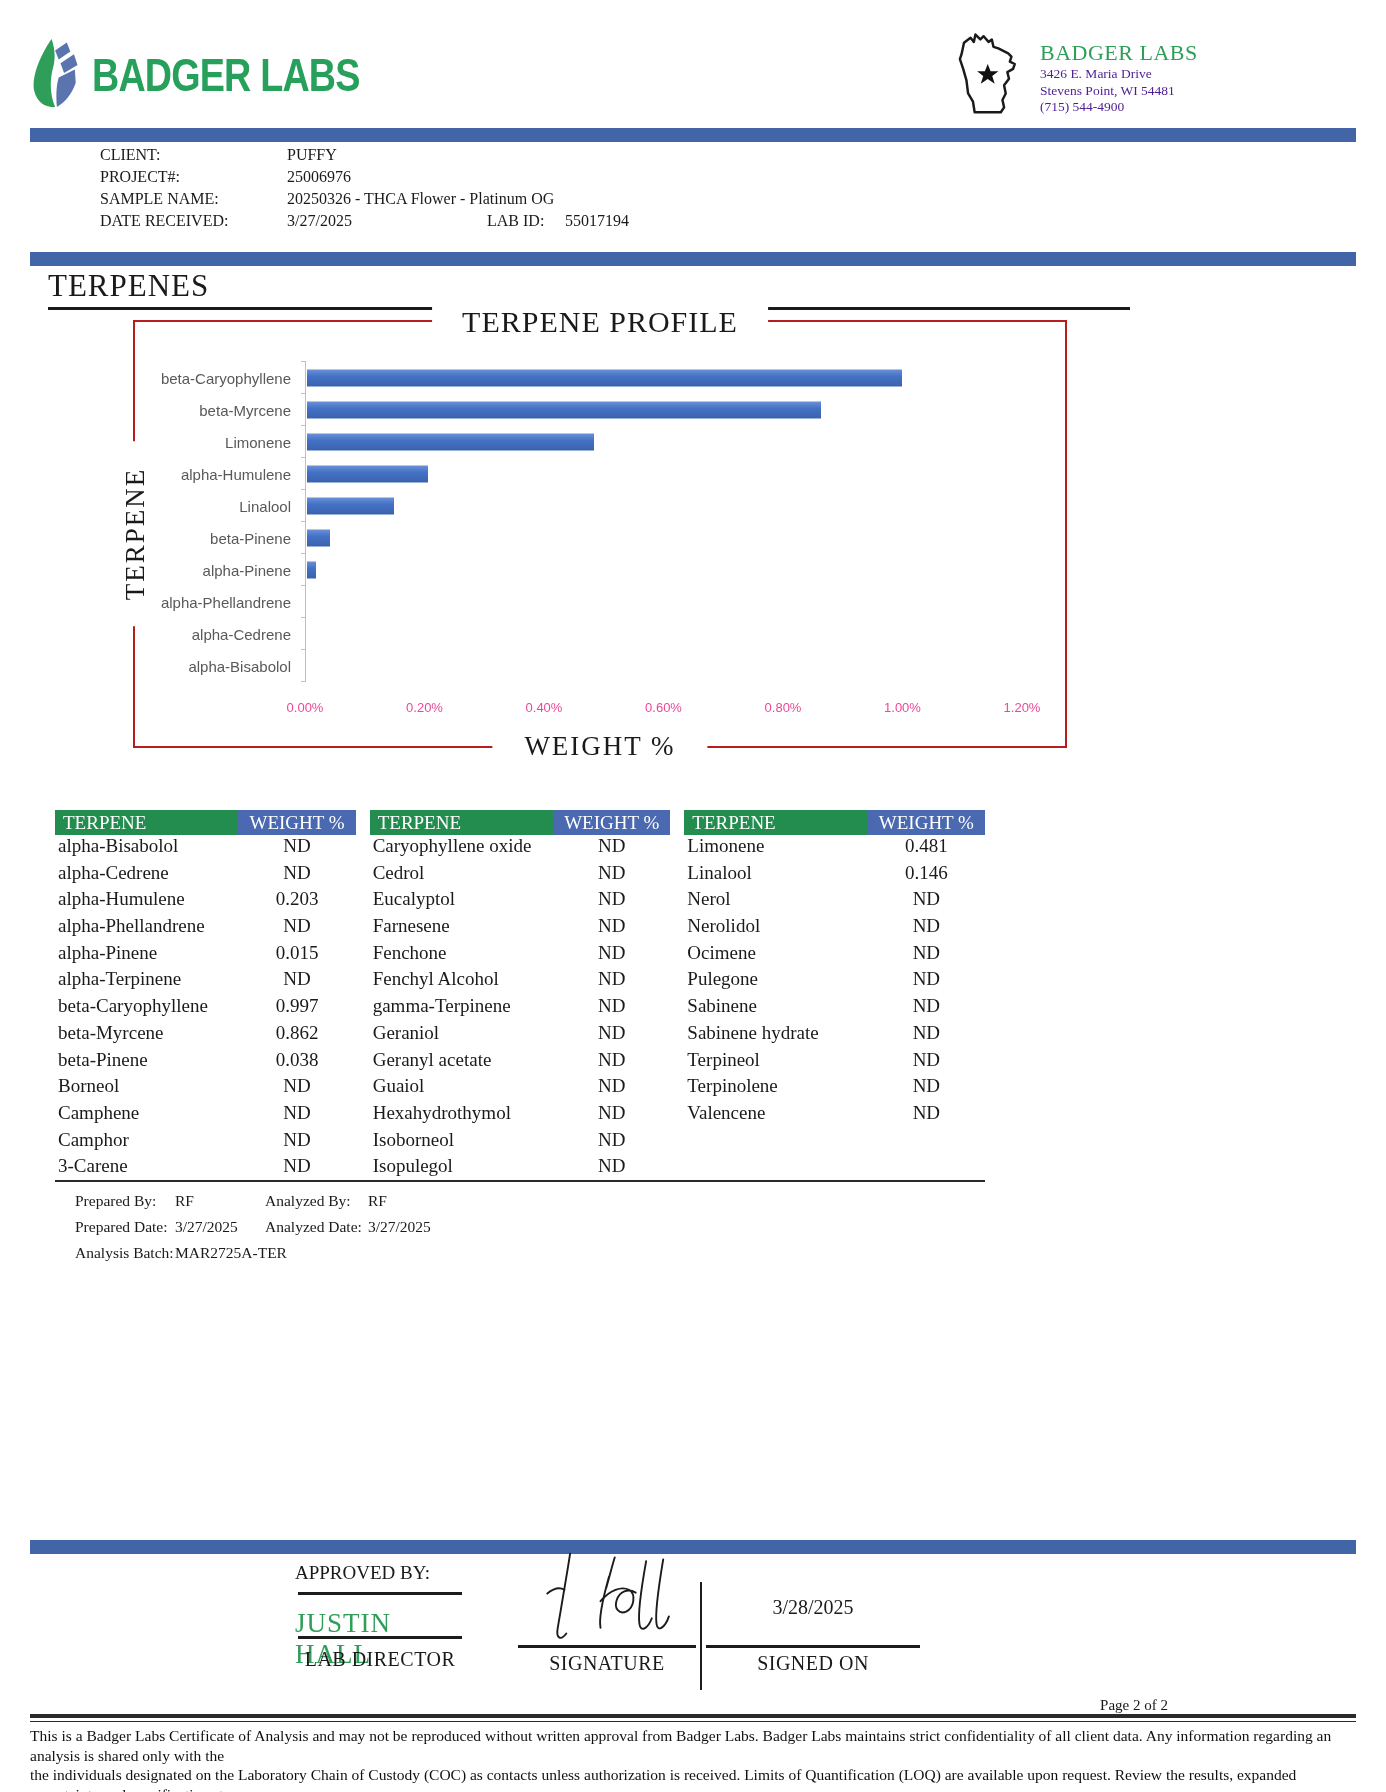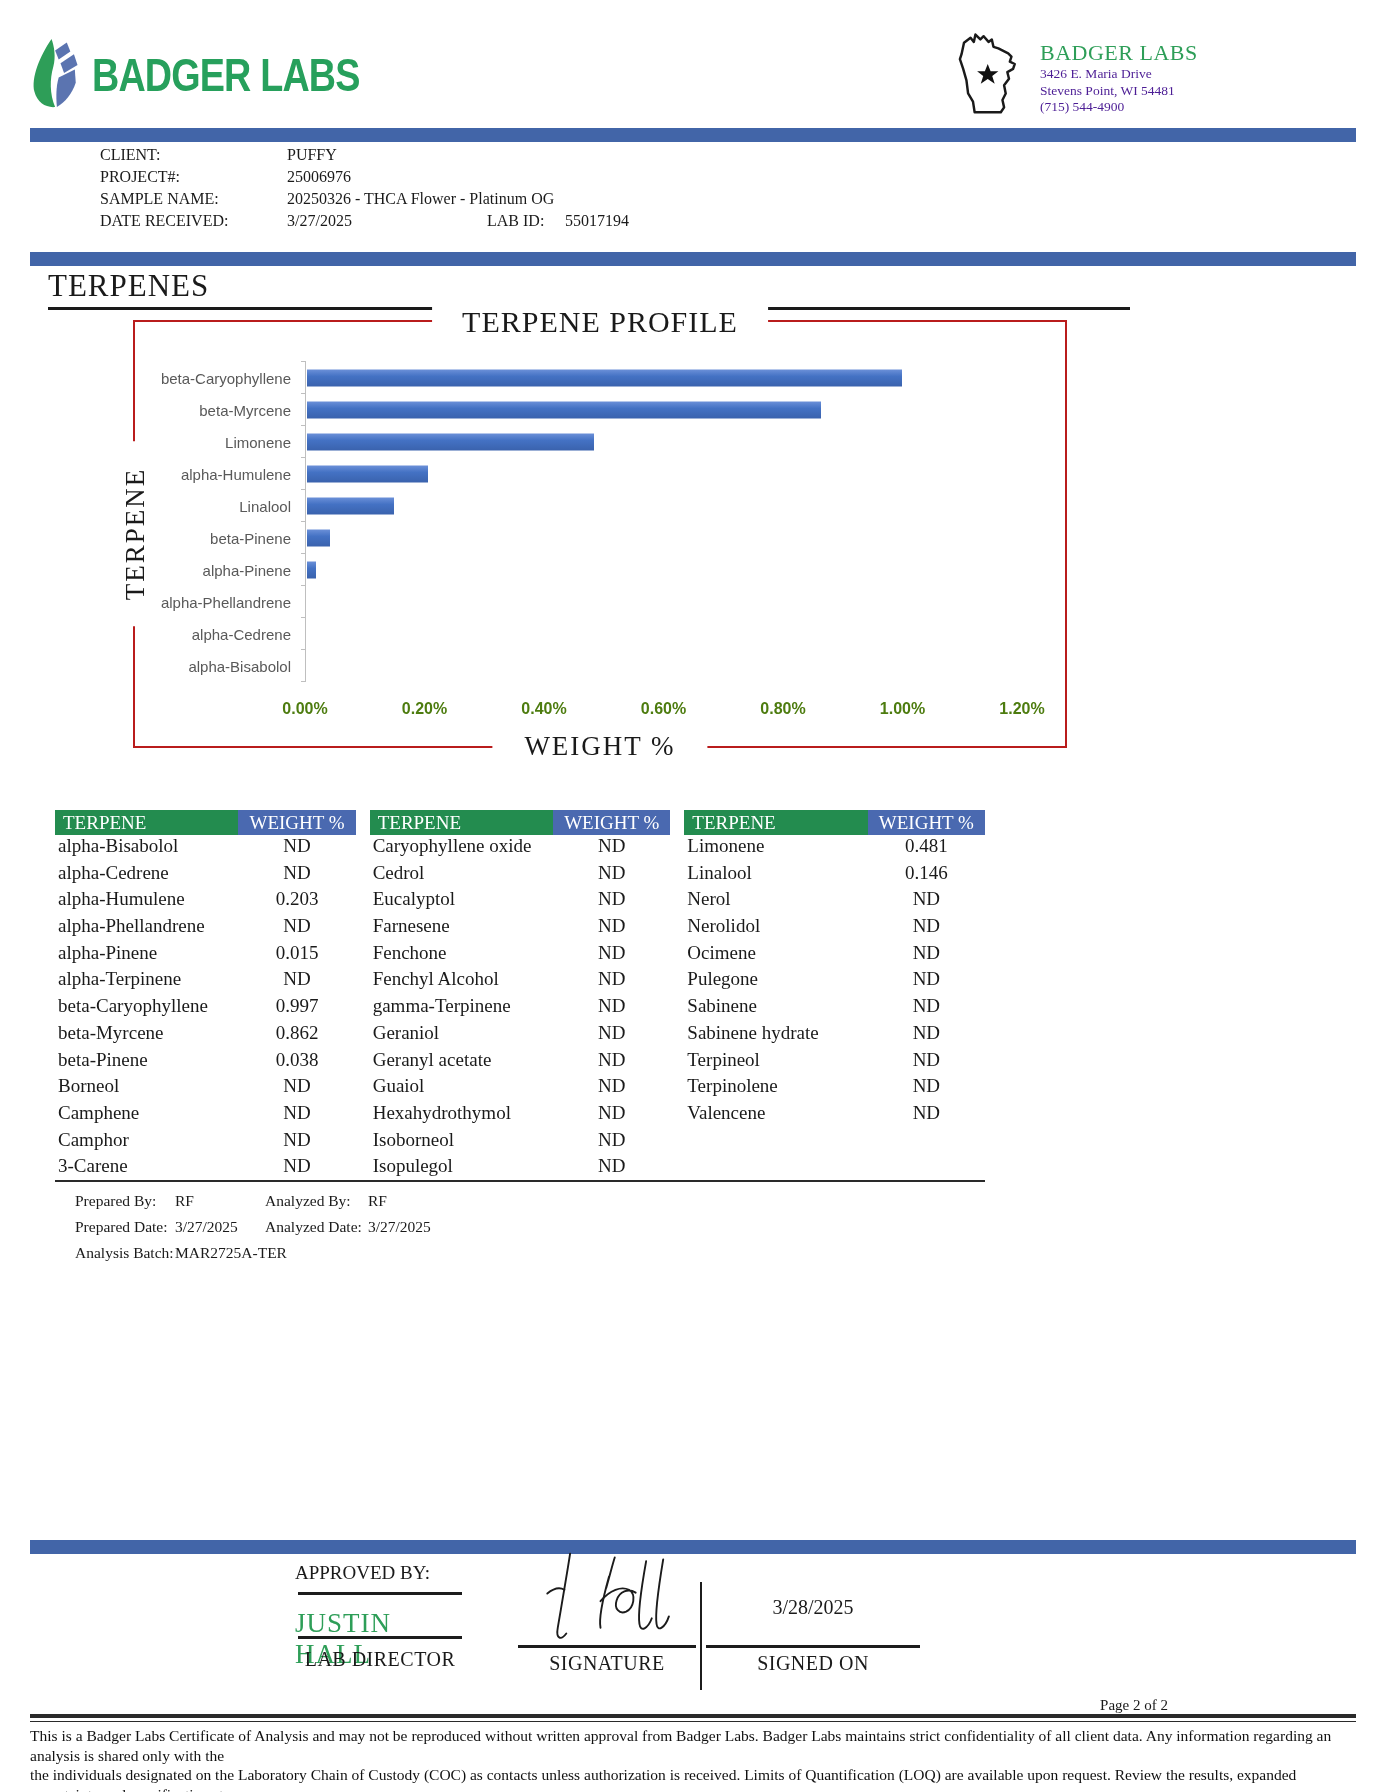--- a/index.html
+++ b/index.html
@@ -38,21 +38,21 @@
   .chart-row{display:flex;height:32px;align-items:center;}
   .chart-row-label{width:160px;text-align:right;padding-right:14px;box-sizing:border-box;
                    font-family:"Liberation Sans",sans-serif;font-size:15px;color:#595959;white-space:nowrap;}
   .chart-bar-track{position:relative;flex:1;height:100%;border-left:1px solid #bfbfbf;}
   .chart-bar-track::before{content:'';position:absolute;left:-5px;top:-1px;width:5px;height:1px;background:#bfbfbf;}
   .chart-row:last-child .chart-bar-track::after{content:'';position:absolute;left:-5px;bottom:0;width:5px;height:1px;background:#bfbfbf;}
   .chart-bar{position:absolute;left:1px;top:50%;transform:translateY(-50%);height:17px;
              background:linear-gradient(180deg,#6b90d8 0%,var(--bar-blue) 40%,#3a62ad 100%);}
   .chart-xaxis{position:absolute;left:170px;top:378px;width:717px;height:20px;}
   .chart-tick{position:absolute;transform:translateX(-50%);font-family:"Liberation Sans",sans-serif;
-              font-size:16px;color:#4d7c0f;white-space:nowrap;font-weight:bold;}
+              font-size:13px;color:#ec4899;white-space:nowrap;}
 
   
   .terpene-table{position:absolute;left:55px;top:810px;width:930px;height:372px;display:flex;gap:14px;
                  border-bottom:2.5px solid #2a2a2a;box-sizing:border-box;}
   .tgroup{flex:1;}
   .thead{display:flex;height:25px;}
   .th{color:#fff;font-size:19px;line-height:25px;box-sizing:border-box;}
   .th-terpene{width:61%;background:var(--table-green);padding-left:8px;}
   .th-weight{width:39%;background:var(--table-blue);text-align:center;}
   .trow{display:flex;height:26.7px;font-size:19px;}

